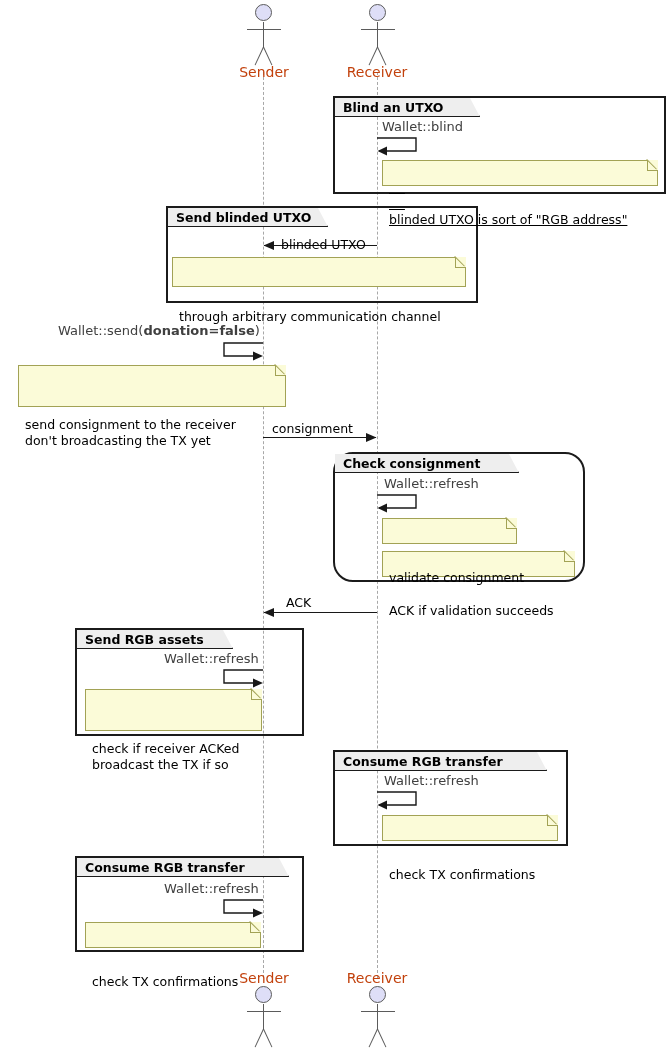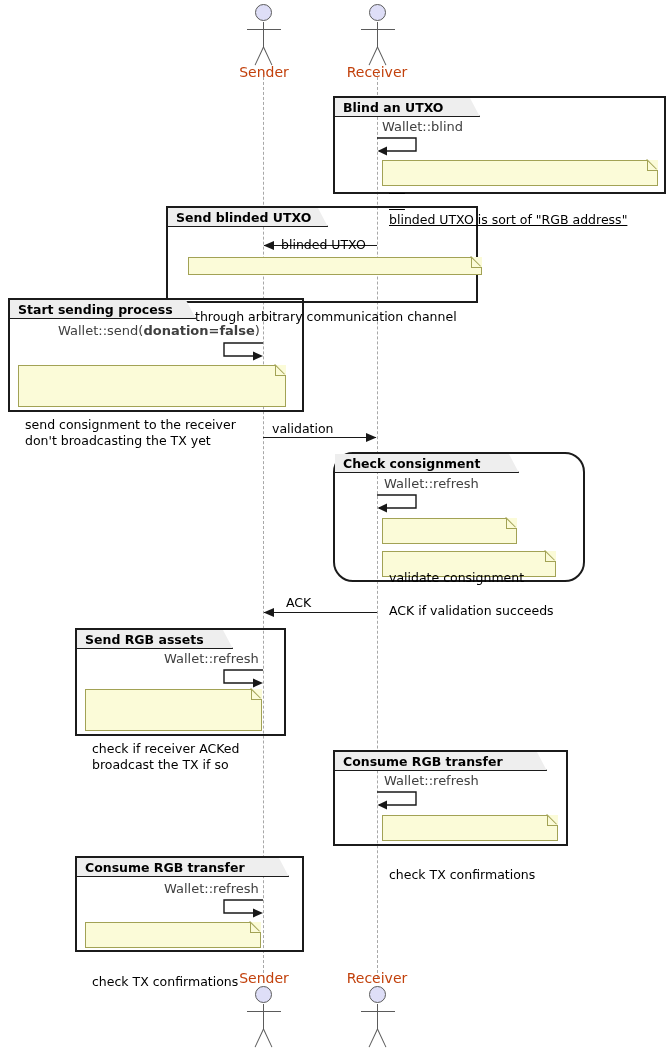--- a/index.html
+++ b/index.html
@@ -223,29 +223,25 @@
     <div class="group-header-text">Send blinded UTXO</div>
   </div>
 
   <div class="msg-line" style="left:264px; top:245px; width:113px;"></div>
   <div class="selfloop" style="left:263px; top:240px;">
     <svg width="12" height="11" viewBox="0 0 12 11">
       <path d="M0.5,5.5 L11,1 L11,10 Z" fill="#181818"></path>
     </svg>
   </div>
   <div class="msg-label" style="left:281px; top:228px;margin-top:9px;">blinded UTXO</div>
-  <div class="note" style="left:188px; top:257px; width:294px; height:18px;">
+  <div class="note" style="left:172px; top:257px; width:294px; height:30px;">
     <div class="note-fold"></div>
     <div class="note-inner">through arbitrary communication channel</div>
   </div>
 
-  <div class="group" style="left:8px; top:298px; width:296px; height:114px;">
-    <div class="group-header" style="width:186px;"></div>
-    <div class="group-header-text">Start sending process</div>
-  </div>
   <div class="redlabel" style="left:58px; top:323px;">
     <span>Wallet::send(</span><b>donation=false</b><span>)</span>
   </div>
 
   <div class="selfloop" style="left:219px; top:341px;">
     <svg width="46" height="20" viewBox="0 0 46 20">
       <path d="M44,2 L5,2 L5,15 L42,15" fill="none" stroke="#181818" stroke-width="1.4"></path>
       <path d="M44,15 L34,10.5 L34,19.5 Z" fill="#181818"></path>
     </svg>
   </div>
@@ -254,53 +250,53 @@
     <div class="note-inner">send consignment to the receiver
 don't broadcasting the TX yet</div>
   </div>
 
   <div class="msg-line" style="left:263px; top:437px; width:113px;"></div>
   <div class="selfloop" style="left:365px; top:432px;">
     <svg width="12" height="11" viewBox="0 0 12 11">
       <path d="M11.5,5.5 L1,1 L1,10 Z" fill="#181818"></path>
     </svg>
   </div>
-  <div class="msg-label" style="left:272px; top:421px;">validation</div>
+  <div class="msg-label" style="left:272px; top:421px;">consignment</div>
 
   <div class="group" style="left:333px; top:452px; width:252px; height:130px;border-radius:20px;">
     <div class="group-header" style="width:184px;"></div>
     <div class="group-header-text">Check consignment</div>
   </div>
   <div class="redlabel" style="left:384px; top:476px;">
     <span>Wallet::refresh</span>
   </div>
   <div class="selfloop" style="left:376px; top:493px;">
     <svg width="46" height="20" viewBox="0 0 46 20">
       <path d="M1,2 L40,2 L40,15 L3,15" fill="none" stroke="#181818" stroke-width="1.4"></path>
       <path d="M1.5,15 L11,10.5 L11,19.5 Z" fill="#181818"></path>
     </svg>
   </div>
   <div class="note" style="left:382px; top:518px; width:135px; height:26px;">
     <div class="note-fold"></div>
     <div class="note-inner">validate consignment</div>
   </div>
-  <div class="note" style="left:382px; top:551px; width:174px; height:26px;">
+  <div class="note" style="left:382px; top:551px; width:193px; height:26px;">
     <div class="note-fold"></div>
     <div class="note-inner">ACK if validation succeeds</div>
   </div>
 
   <div class="msg-line" style="left:264px; top:612px; width:113px;"></div>
   <div class="selfloop" style="left:263px; top:607px;">
     <svg width="12" height="11" viewBox="0 0 12 11">
       <path d="M0.5,5.5 L11,1 L11,10 Z" fill="#181818"></path>
     </svg>
   </div>
   <div class="msg-label" style="left:286px; top:595px;">ACK</div>
 
-  <div class="group" style="left:75px; top:628px; width:211px; height:108px;">
+  <div class="group" style="left:75px; top:628px; width:229px; height:108px;">
     <div class="group-header" style="width:156px;"></div>
     <div class="group-header-text">Send RGB assets</div>
   </div>
   <div class="redlabel" style="left:164px; top:651px;">
     <span>Wallet::refresh</span>
   </div>
   <div class="selfloop" style="left:219px; top:668px;">
     <svg width="46" height="20" viewBox="0 0 46 20">
       <path d="M44,2 L5,2 L5,15 L42,15" fill="none" stroke="#181818" stroke-width="1.4"></path>
       <path d="M44,15 L34,10.5 L34,19.5 Z" fill="#181818"></path>

